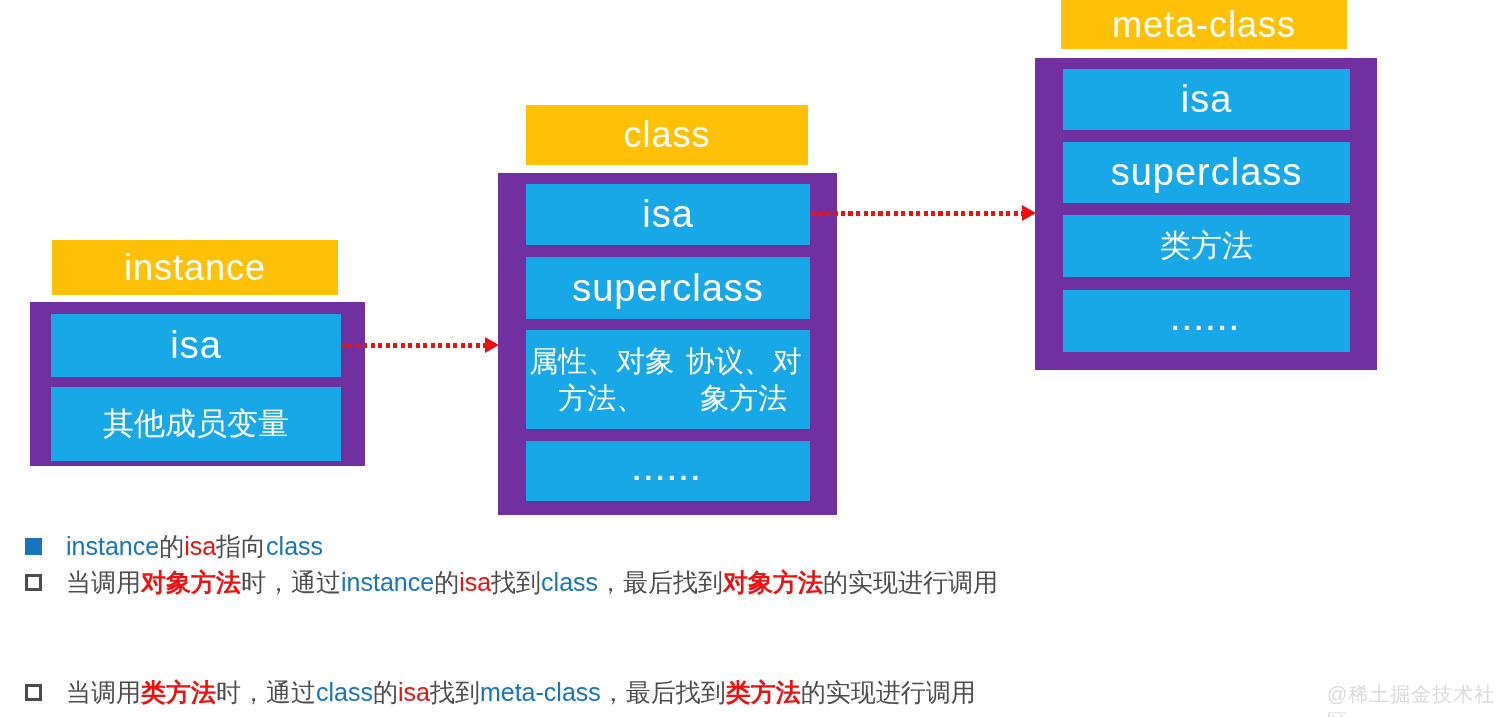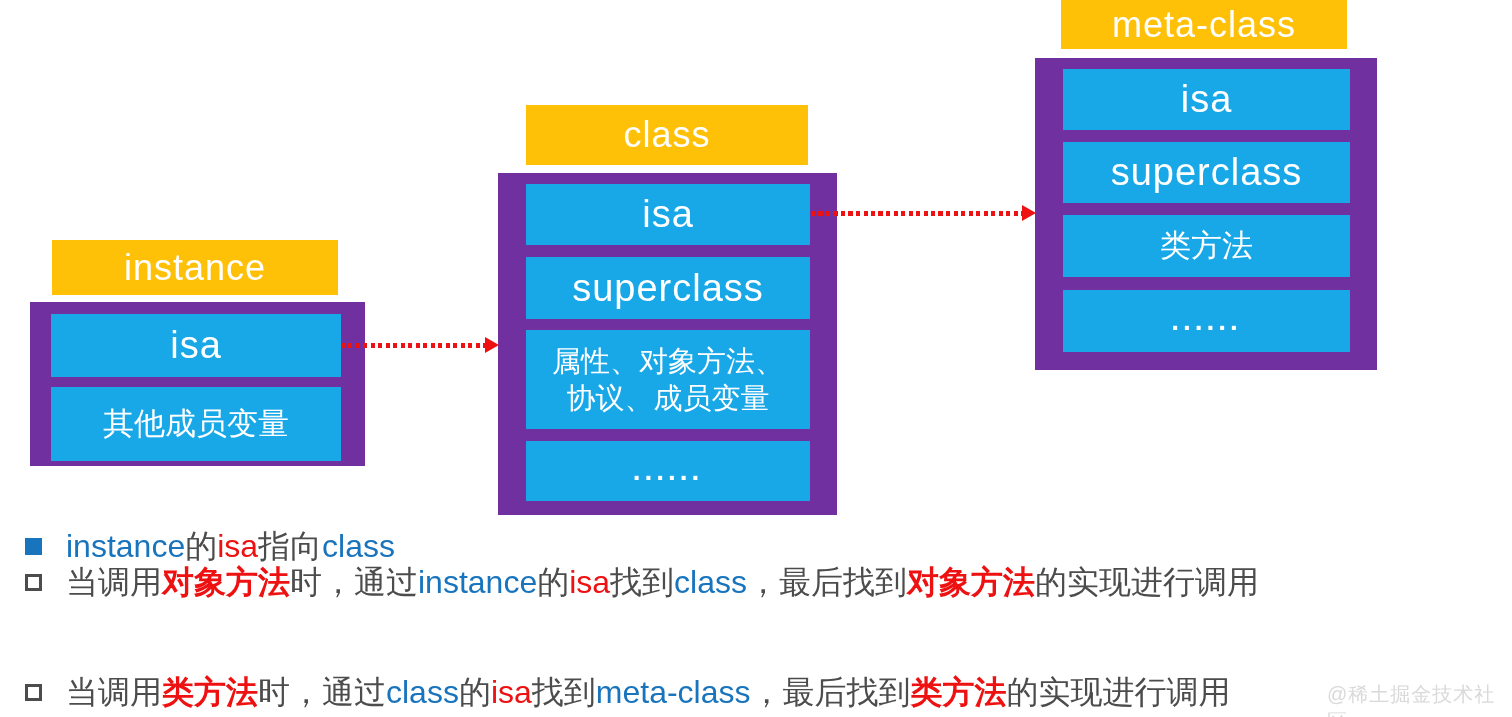--- a/index.html
+++ b/index.html
@@ -16,38 +16,38 @@
     display:flex;align-items:center;justify-content:center;
     font-size:36px;letter-spacing:1px;
   }
   .panel{position:absolute;background:var(--purple);}
   .cell{
     position:absolute;background:var(--cyan);color:var(--white);
     display:flex;align-items:center;justify-content:center;text-align:center;
   }
   .cell.latin{font-size:38px;letter-spacing:1px;}
   .cell.cjk{font-family:"DejaVu Serif", serif;font-size:31px;}
-  .cell.cjk-multi{font-family:"DejaVu Serif", serif;font-size:29px;line-height:37px;flex-direction:column;}
+  .cell.cjk-multi{font-family:"DejaVu Serif", serif;font-size:29px;line-height:37px;}
   .cell.dots{font-size:28px;font-weight:bold;letter-spacing:4px;}
 
   .arrow{position:absolute;display:flex;align-items:center;height:16px;}
   .arrow .dash{
     flex:1;height:5px;
     background:repeating-linear-gradient(90deg,var(--red) 0 4px,transparent 4px 7.5px);
   }
   .arrow .head{
     width:0;height:0;border-top:8px solid transparent;border-bottom:8px solid transparent;
     border-left:14px solid var(--red);
   }
 
   .note-line{position:absolute;display:flex;align-items:center;}
   .bullet{width:17px;height:17px;flex:0 0 auto;margin-right:24px;}
   .bullet.filled{background:var(--blue);}
   .bullet.hollow{background:transparent;border:3px solid var(--dark);}
-  .note-text{font-size:32px;color:var(--dark);white-space:nowrap;line-height:30px;}
+  .note-text{font-size:25px;color:var(--dark);white-space:nowrap;line-height:30px;}
   .sg{display:inline;}
   .c-b{color:var(--blue);}
   .c-r{color:var(--red);}
   .c-rb{color:var(--red);font-weight:bold;margin-top:37px;}
   .c-d{color:var(--dark);}
 
   .watermark{
     position:absolute;left:1327px;top:681px;font-size:20px;color:var(--watermark);
     letter-spacing:1px;
   }
@@ -61,21 +61,21 @@
   <div class="panel" style="left:30px;top:302px;width:335px;height:164px"></div>
   <div class="cell latin" style="left:51px;top:314px;width:290px;height:63px">isa</div>
   <div class="cell cjk" style="left:51px;top:387px;width:290px;height:74px">其他成员变量</div>
 
   <div class="hdr" style="left:526px;top:105px;width:282px;height:60px">class</div>
   <div class="panel" style="left:498px;top:173px;width:339px;height:342px"></div>
   <div class="cell latin" style="left:526px;top:184px;width:284px;height:61px">isa</div>
   <div class="cell latin" style="left:526px;top:257px;width:284px;height:62px">superclass</div>
   <div class="cell cjk-multi" style="left:526px;top:330px;width:284px;height:99px">
     <span>属性、对象方法、</span>
-    <span>协议、成员变量</span>
+    <span>协议、对象方法</span>
   </div>
   <div class="cell dots" style="left:526px;top:441px;width:284px;height:60px">......</div>
 
   <div class="hdr" style="left:1061px;top:0px;width:286px;height:49px">meta-class</div>
   <div class="panel" style="left:1035px;top:58px;width:342px;height:312px"></div>
   <div class="cell latin" style="left:1063px;top:69px;width:287px;height:61px">isa</div>
   <div class="cell latin" style="left:1063px;top:142px;width:287px;height:61px">superclass</div>
   <div class="cell cjk" style="left:1063px;top:215px;width:287px;height:62px">类方法</div>
   <div class="cell dots" style="left:1063px;top:290px;width:287px;height:62px">......</div>
 

